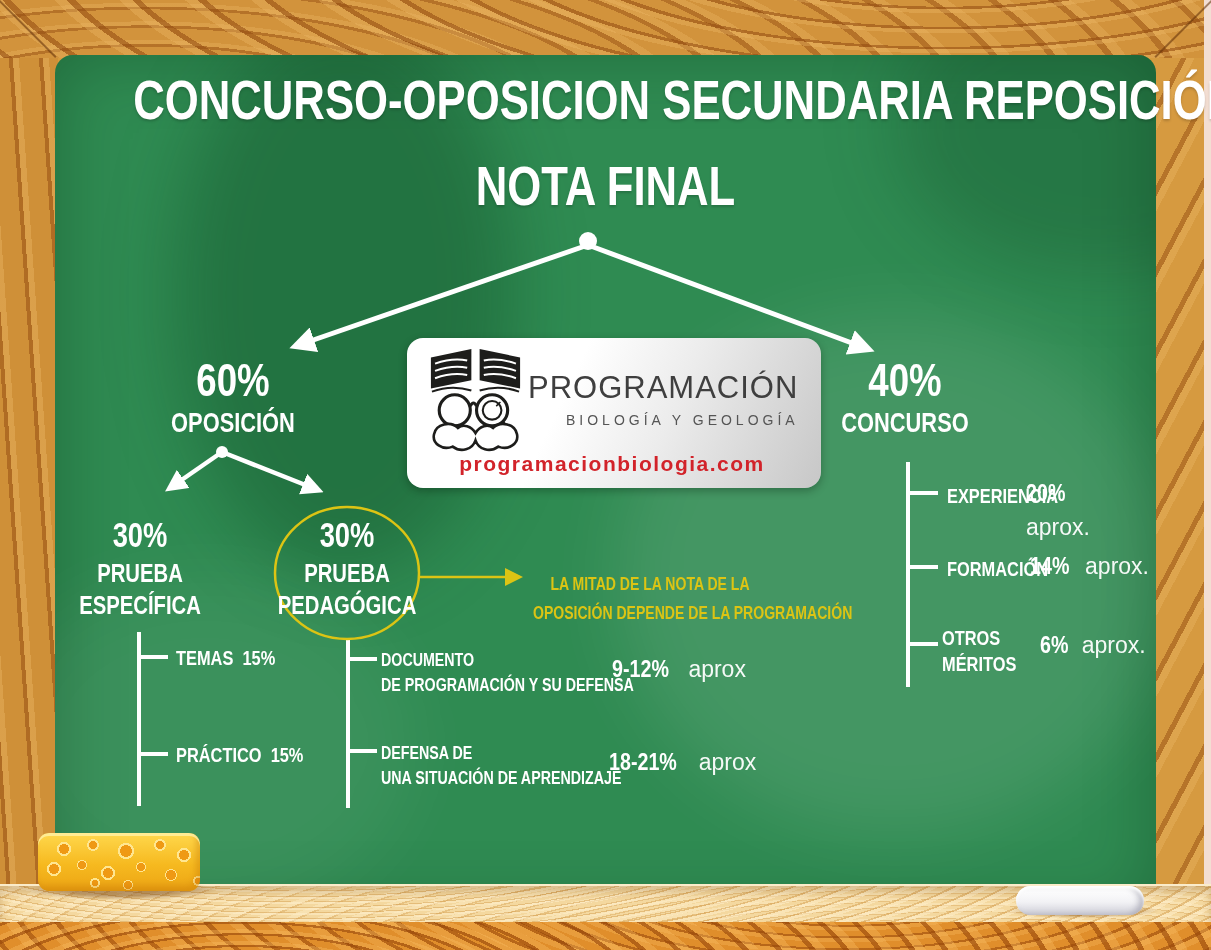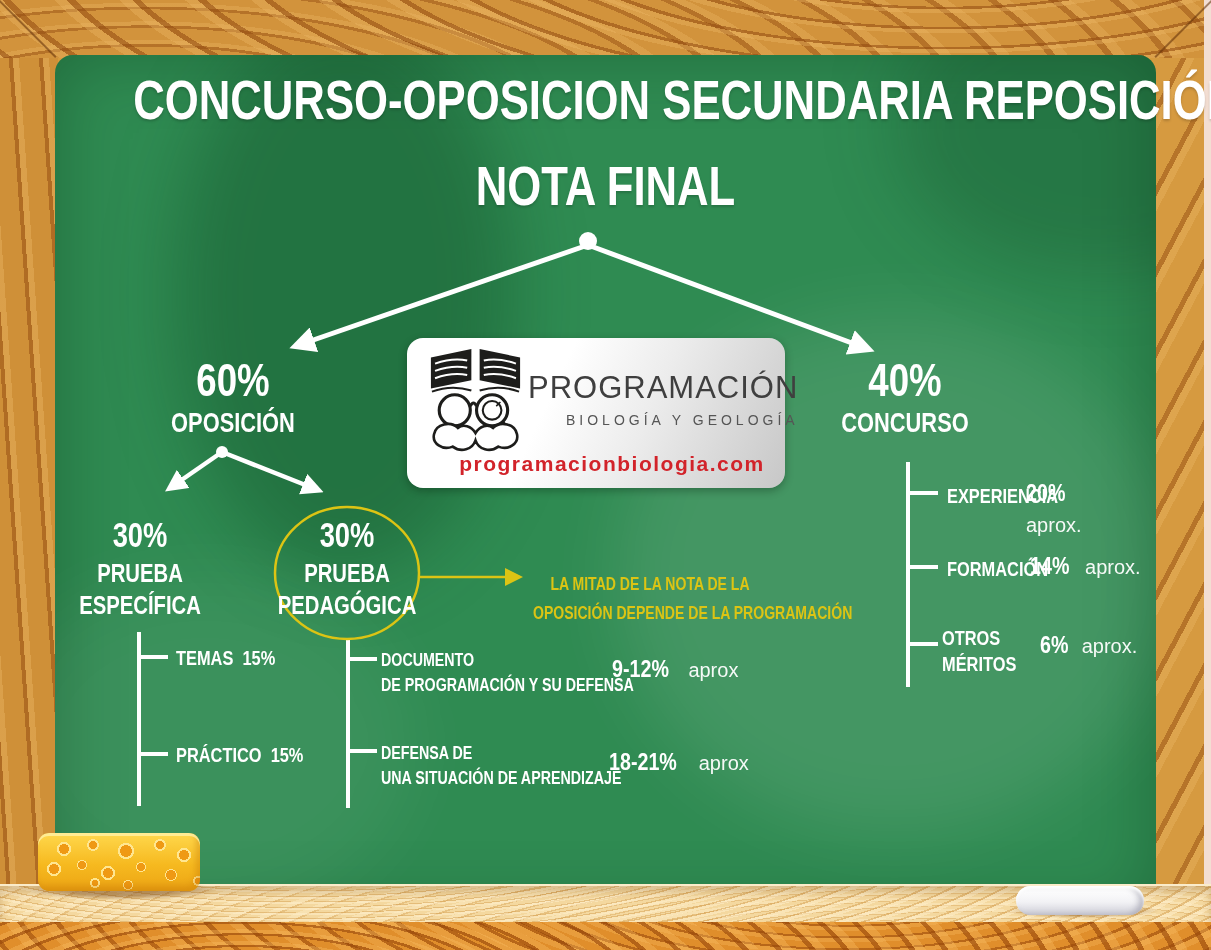--- a/index.html
+++ b/index.html
@@ -69,27 +69,27 @@
   .title1{left:0;width:1211px;top:72px;font-size:56px;line-height:1;text-shadow:0 2px 3px rgba(0,0,0,.18);}
   .title2{left:0;width:1211px;top:158px;font-size:56px;line-height:1;text-shadow:0 2px 3px rgba(0,0,0,.18);}
   .pct-big{font-size:47px;line-height:1;}
   .pct-label{font-size:28px;line-height:1;}
   .pct-mid{font-size:35px;line-height:1;}
   .sub-label{font-size:26px;line-height:1;}
   .leaf{font-size:21px;line-height:1.25;}
   .leaf2{font-size:19px;line-height:1.3;transform:scaleX(.75);transform-origin:left top;font-weight:bold;}
   .val{display:flex;align-items:baseline;gap:7px;}
   .val .num{font-weight:bold;font-size:24px;transform:scaleX(.82);transform-origin:left bottom;display:inline-block;}
-  .val .ap{font-weight:normal;font-size:20px;opacity:.95;}
+  .val .ap{font-weight:normal;font-size:23px;opacity:.95;}
   .note{color:#dcc414;font-size:18px;line-height:29px;}
   
   .logo{
     position:absolute;left:407px;top:338px;width:378px;height:150px;z-index:8;
     background:linear-gradient(115deg,#ffffff 38%,#ececec 62%,#c7c7c7 100%);
-    border-radius:16px;box-shadow:0 3px 8px rgba(0,20,8,.3);
+    border-radius:16px;box-shadow:0 3px 8px rgba(0,20,8,.3);padding-left:36px;
   }
   .logo-name{position:absolute;left:121px;top:32px;font-size:31px;letter-spacing:1px;color:#3f3f3f;white-space:nowrap;}
   .logo-sub{position:absolute;left:131px;top:74px;font-size:14px;letter-spacing:4px;color:#555;white-space:nowrap;margin-left:28px;}
   .logo-web{position:absolute;left:16px;width:378px;top:114px;text-align:center;font-weight:bold;font-size:21px;letter-spacing:1.5px;color:#d2232a;white-space:nowrap;}
   .logo-icon{position:absolute;left:16px;top:8px;}
   
   .overlay{position:absolute;left:0;top:0;z-index:6;pointer-events:none;}
   
   .sponge-shadow{position:absolute;left:30px;top:880px;width:185px;height:20px;z-index:6;
     background:radial-gradient(ellipse at center, rgba(120,70,20,.45) 0 40%, rgba(120,70,20,0) 72%);}

